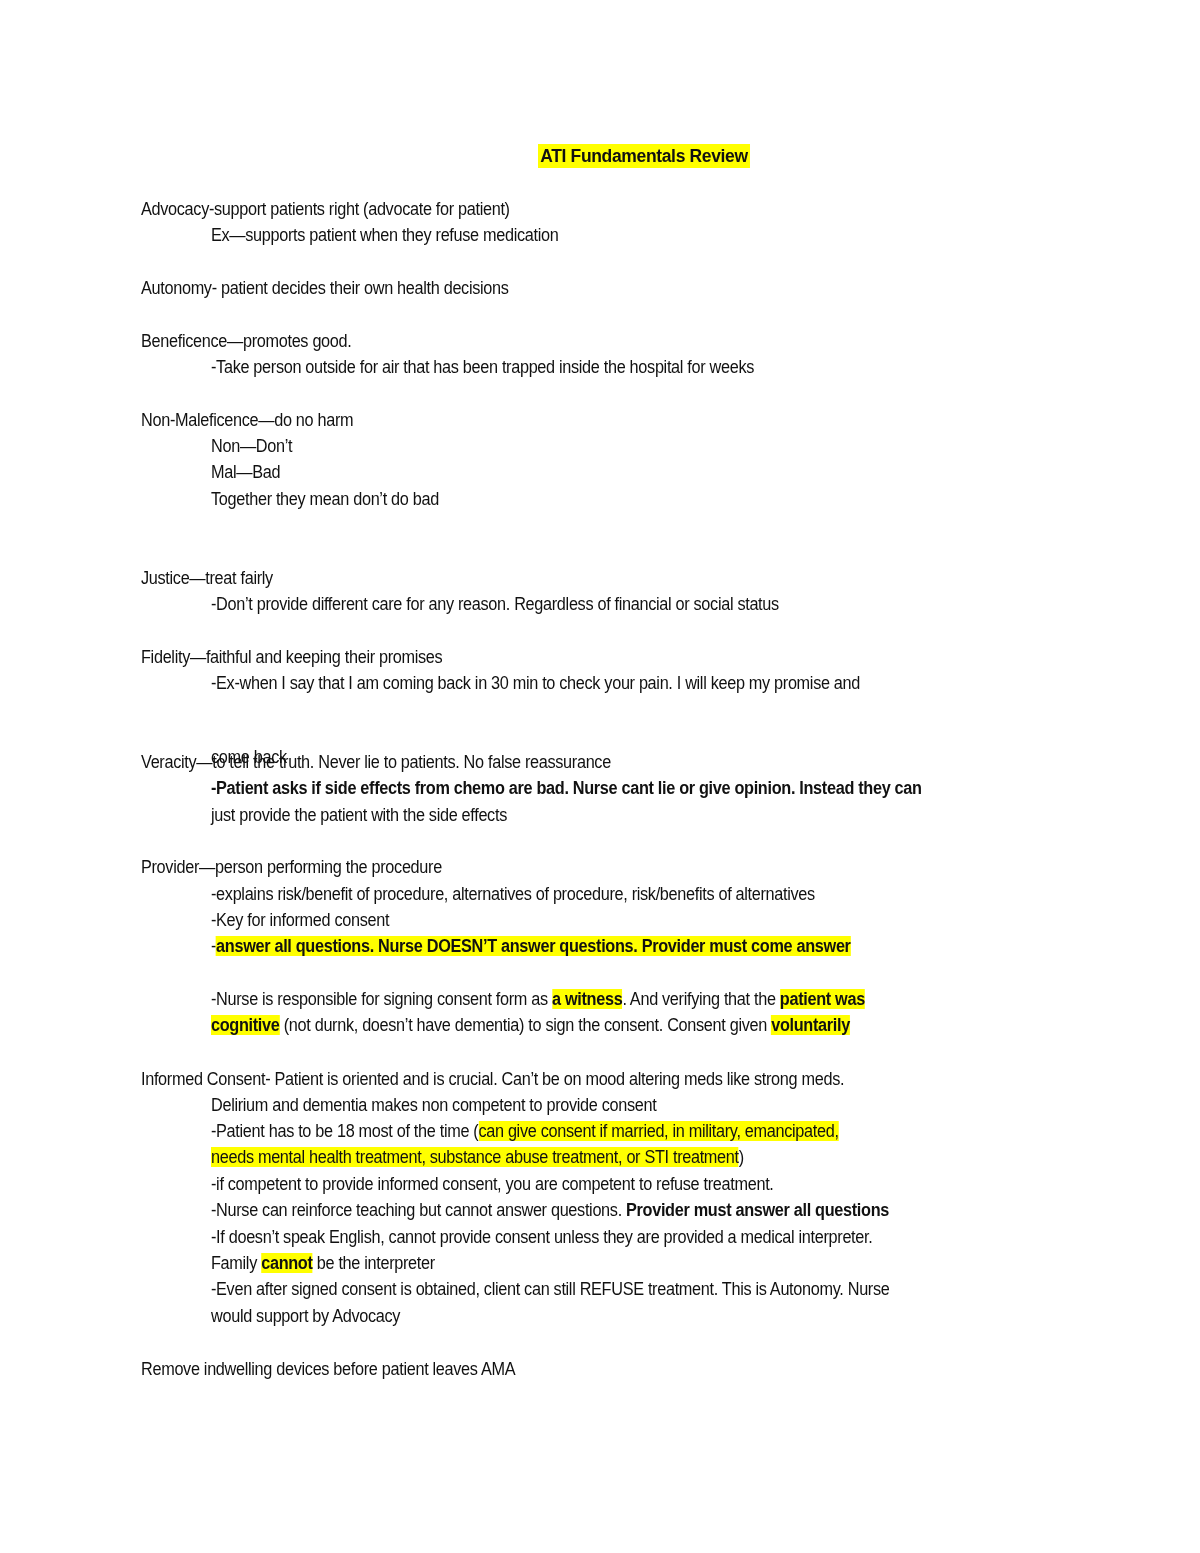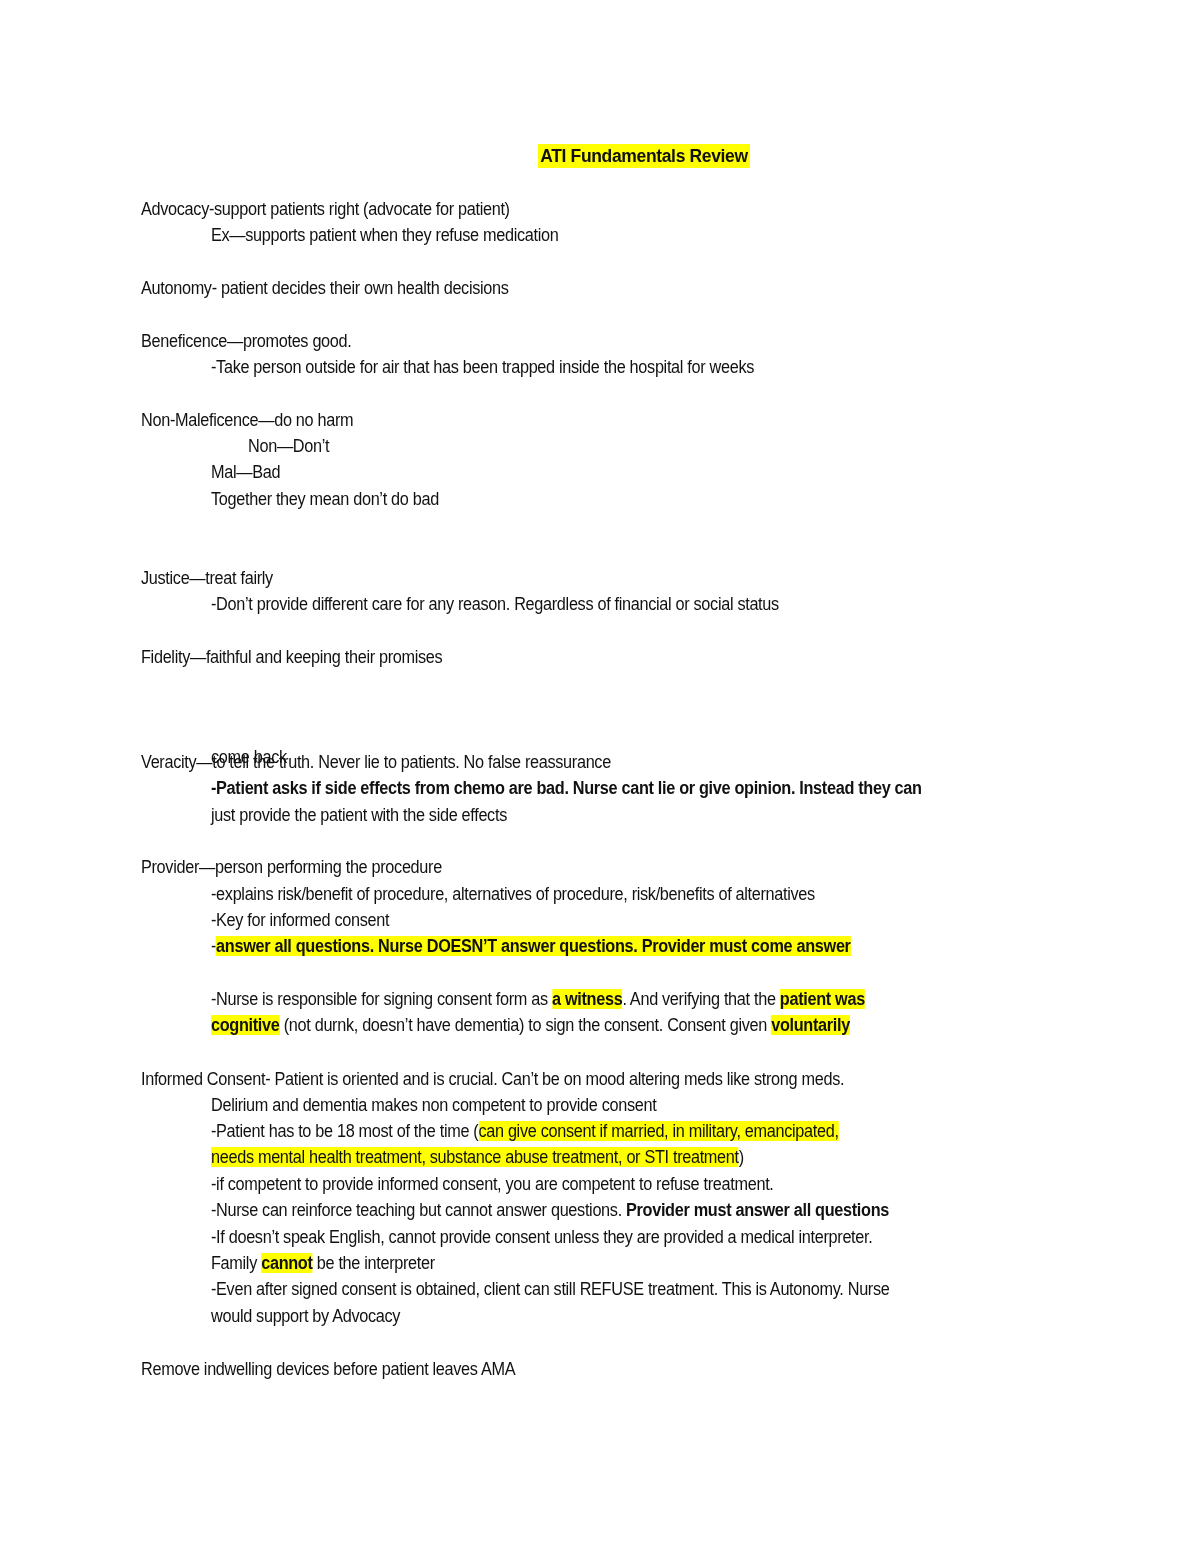--- a/index.html
+++ b/index.html
@@ -27,28 +27,29 @@
 
   <div class="line l0" style="top:198px;"><span class="cond">Advocacy-support patients right (advocate for patient)</span></div>
   <div class="line l1" style="top:224px;"><span class="cond">Ex—supports patient when they refuse medication</span></div>
 
   <div class="line l0" style="top:277px;"><span class="cond">Autonomy- patient decides their own health decisions</span></div>
 
   <div class="line l0" style="top:330px;"><span class="cond">Beneficence—promotes good.</span></div>
   <div class="line l1" style="top:356px;"><span class="cond">-Take person outside for air that has been trapped inside the hospital for weeks</span></div>
 
   <div class="line l0" style="top:409px;"><span class="cond">Non-Maleficence—do no harm</span></div>
-  <div class="line l1" style="top:435px;margin-left:37px;"><span class="cond">Non—Don’t</span></div>
+  <div class="line l1" style="top:435px;"><span class="cond">Non—Don’t</span></div>
   <div class="line l1" style="top:461px;"><span class="cond">Mal—Bad</span></div>
   <div class="line l1" style="top:488px;"><span class="cond">Together they mean don’t do bad</span></div>
 
   <div class="line l0" style="top:567px;"><span class="cond">Justice—treat fairly</span></div>
   <div class="line l1" style="top:593px;"><span class="cond">-Don’t provide different care for any reason. Regardless of financial or social status</span></div>
 
   <div class="line l0" style="top:646px;"><span class="cond">Fidelity—faithful and keeping their promises</span></div>
+  <div class="line l1" style="top:672px;"><span class="cond">-Ex-when I say that I am coming back in 30 min to check your pain. I will keep my promise and</span></div>
   <div class="line l1" style="top:698px;margin-top:48px;"><span class="cond">come back</span></div>
 
   <div class="line l0" style="top:751px;"><span class="cond">Veracity—to tell the truth. Never lie to patients. No false reassurance</span></div>
   <div class="line l1" style="top:777px;font-weight:bold;"><span class="cond">-Patient asks if side effects from chemo are bad. Nurse cant lie or give opinion. Instead they can</span></div>
   <div class="line l1" style="top:804px;"><span class="cond">just provide the patient with the side effects</span></div>
 
   <div class="line l0" style="top:856px;"><span class="cond">Provider—person performing the procedure</span></div>
   <div class="line l1" style="top:883px;"><span class="cond">-explains risk/benefit of procedure, alternatives of procedure, risk/benefits of alternatives</span></div>
   <div class="line l1" style="top:909px;"><span class="cond">-Key for informed consent</span></div>
   <div class="line l1" style="top:935px;"><span class="cond"><span>-</span><span class="hl b">answer all questions. Nurse DOESN’T answer questions. Provider must come answer</span></span></div>

